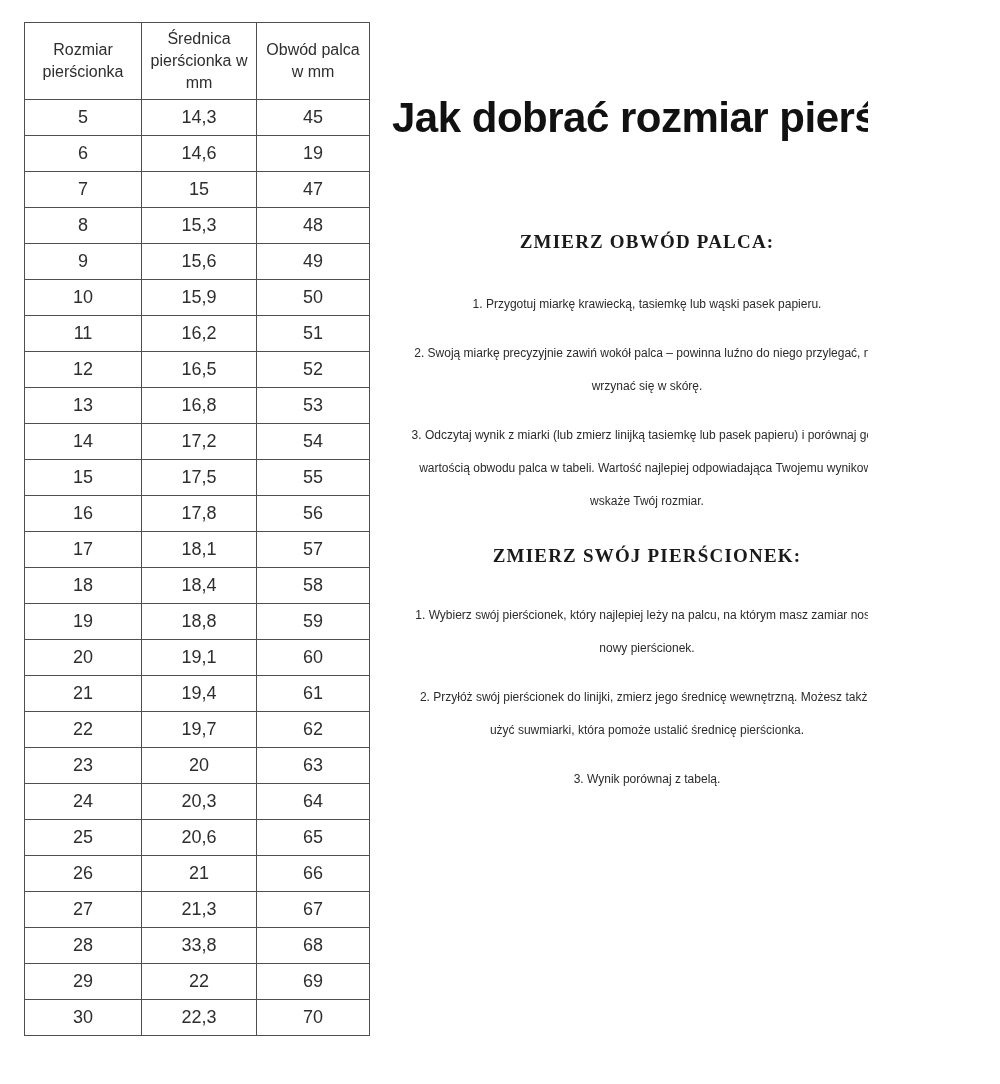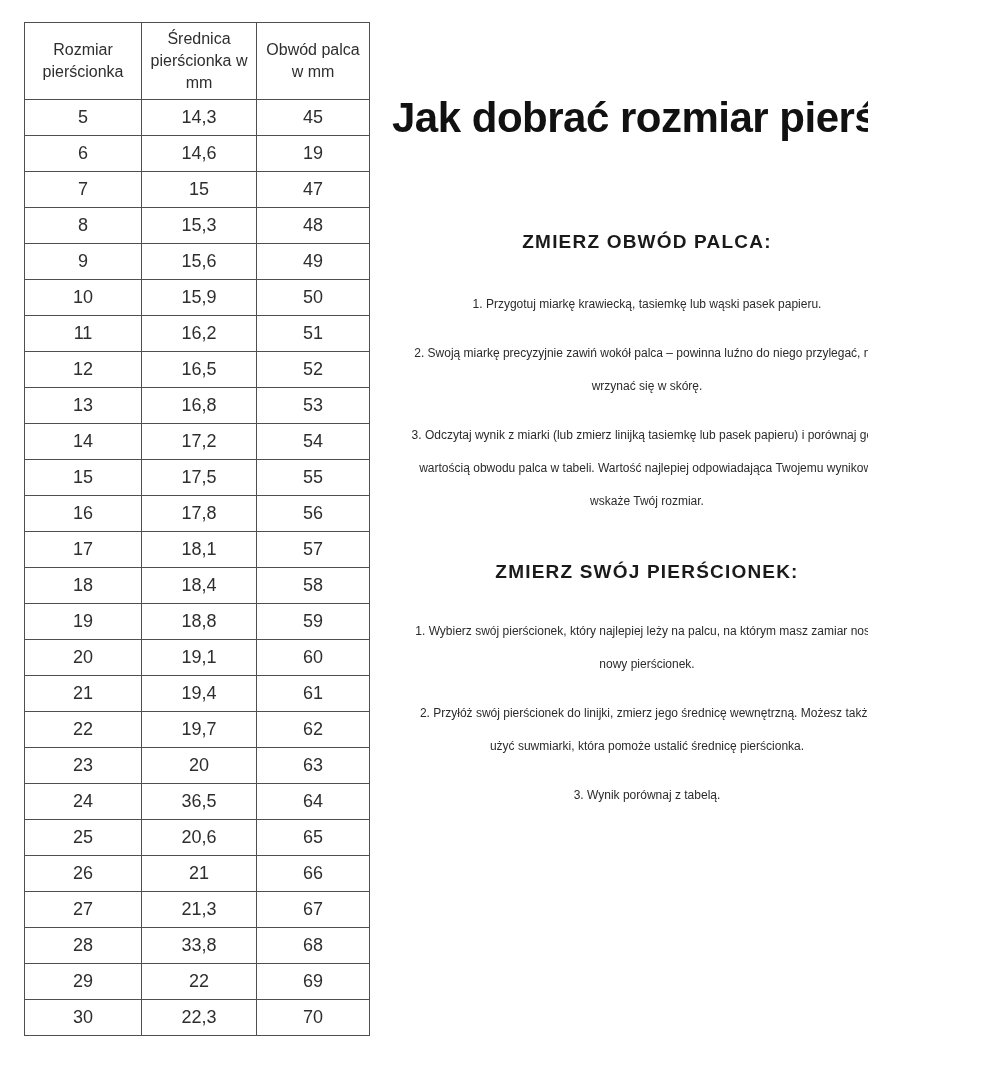--- a/index.html
+++ b/index.html
@@ -67,23 +67,24 @@
     color: #111111;
     white-space: nowrap;
   }
   .section-heading {
     margin: 0;
     font-size: 19px;
     line-height: 24px;
     font-weight: 700;
     letter-spacing: 1.2px;
     color: #1a1a1a;
+    font-family: Liberation Serif, serif;
   }
   .heading-finger { margin-top: 92px; }
-  .heading-ring   { margin-top: 42px; }
+  .heading-ring   { margin-top: 26px; }
   .steps {
     margin-top: 34px;
   }
   .steps-ring { margin-top: 31px; }
   .step {
     margin: 16px;
     font-size: 12px;
     line-height: 33px;
     font-weight: 400;
     color: #2b2b2b;
@@ -198,21 +199,21 @@
           <td>19,7</td>
           <td>62</td>
         </tr>
         <tr>
           <td>23</td>
           <td>20</td>
           <td>63</td>
         </tr>
         <tr>
           <td>24</td>
-          <td>36,5</td>
+          <td>20,3</td>
           <td>64</td>
         </tr>
         <tr>
           <td>25</td>
           <td>20,6</td>
           <td>65</td>
         </tr>
         <tr>
           <td>26</td>
           <td>21</td>

